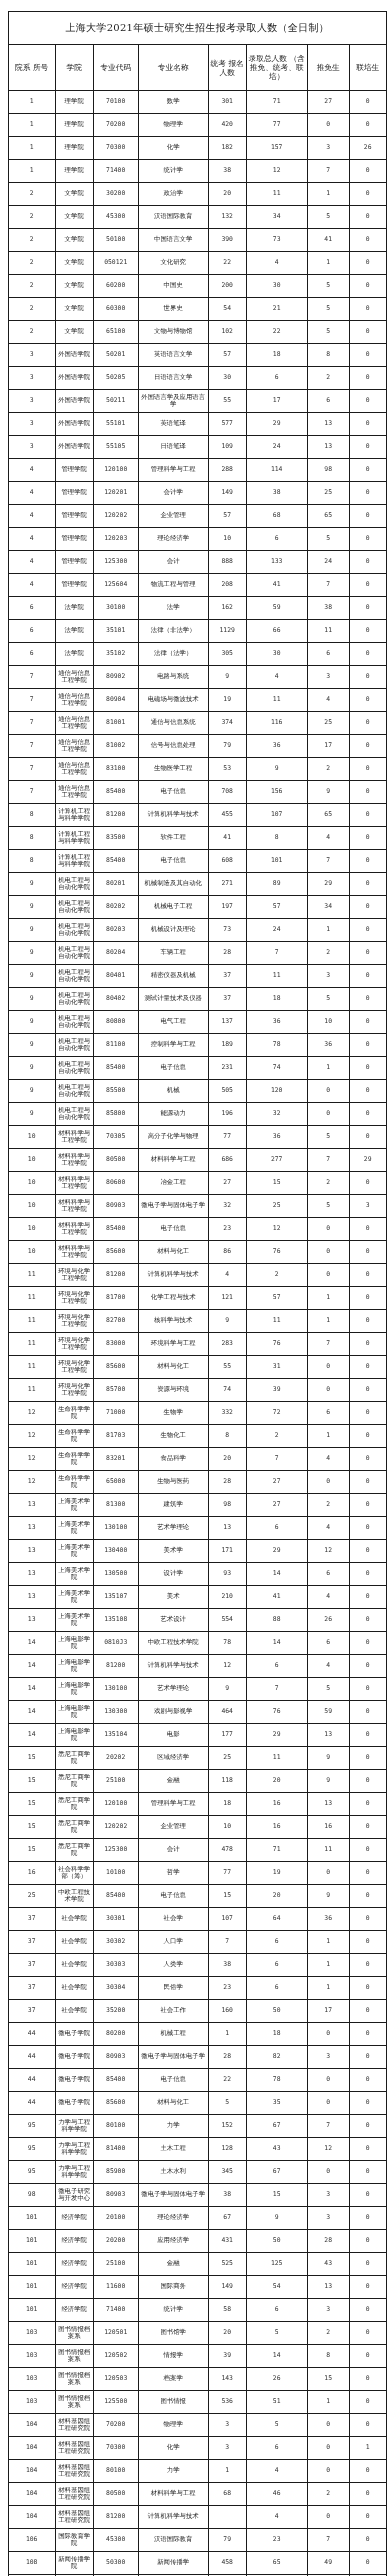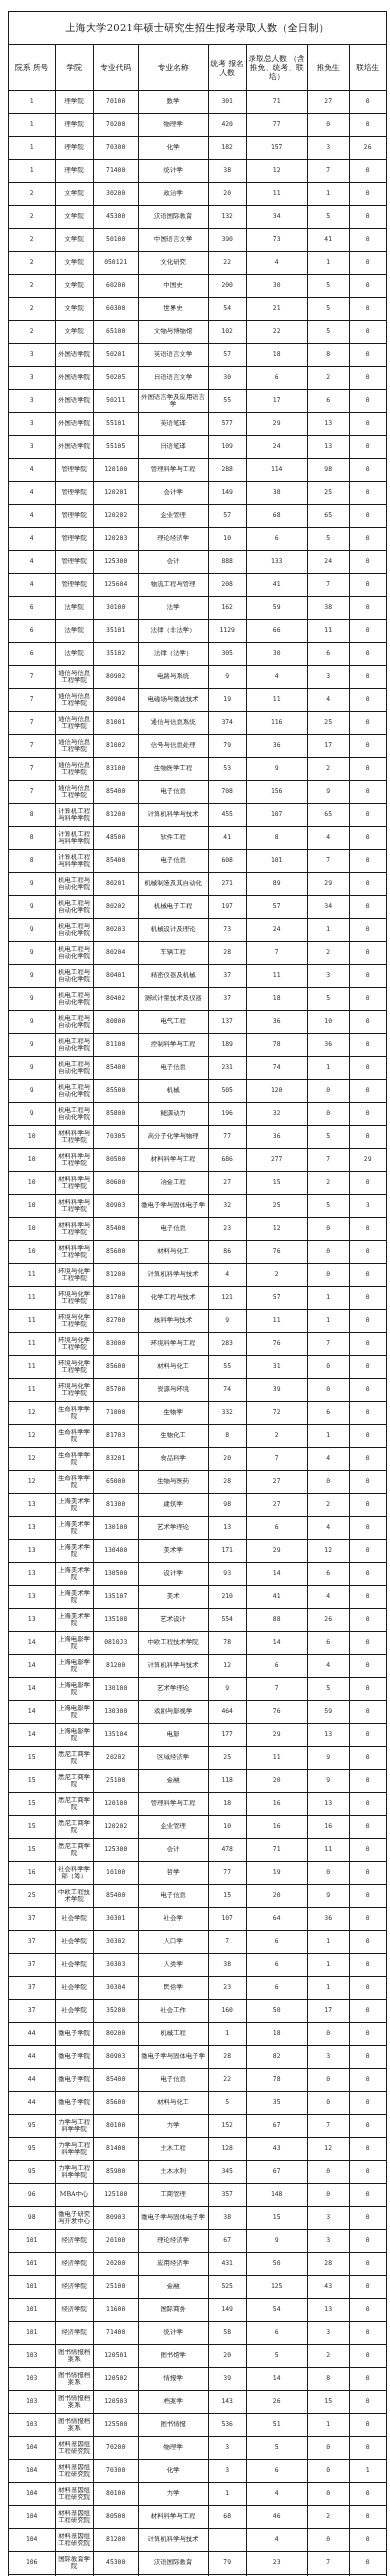--- a/index.html
+++ b/index.html
@@ -433,21 +433,21 @@
         <td class="num">455</td>
         <td class="num">107</td>
         <td class="num">65</td>
         <td class="num">0</td>
       </tr>
       <tr class="data-row">
         <td class="num">8</td>
         <td class="college">
           <span class="college-inner">计算机工程与科学学院</span>
         </td>
-        <td class="num">48500</td>
+        <td class="num">83500</td>
         <td class="cn">软件工程</td>
         <td class="num">41</td>
         <td class="num">8</td>
         <td class="num">4</td>
         <td class="num">0</td>
       </tr>
       <tr class="data-row">
         <td class="num">8</td>
         <td class="college">
           <span class="college-inner">计算机工程与科学学院</span>
@@ -1137,32 +1137,20 @@
           <span class="college-inner">力学与工程科学学院</span>
         </td>
         <td class="num">85900</td>
         <td class="cn">土木水利</td>
         <td class="num">345</td>
         <td class="num">67</td>
         <td class="num">0</td>
         <td class="num">0</td>
       </tr>
       <tr class="data-row">
-        <td class="num">96</td>
-        <td class="college">
-          <span class="college-inner">MBA中心</span>
-        </td>
-        <td class="num">125100</td>
-        <td class="cn">工商管理</td>
-        <td class="num">357</td>
-        <td class="num">148</td>
-        <td class="num">0</td>
-        <td class="num">0</td>
-      </tr>
-      <tr class="data-row">
         <td class="num">98</td>
         <td class="college">
           <span class="college-inner">微电子研究与开发中心</span>
         </td>
         <td class="num">80903</td>
         <td class="cn">微电子学与固体电子学</td>
         <td class="num">38</td>
         <td class="num">15</td>
         <td class="num">3</td>
         <td class="num">0</td>

